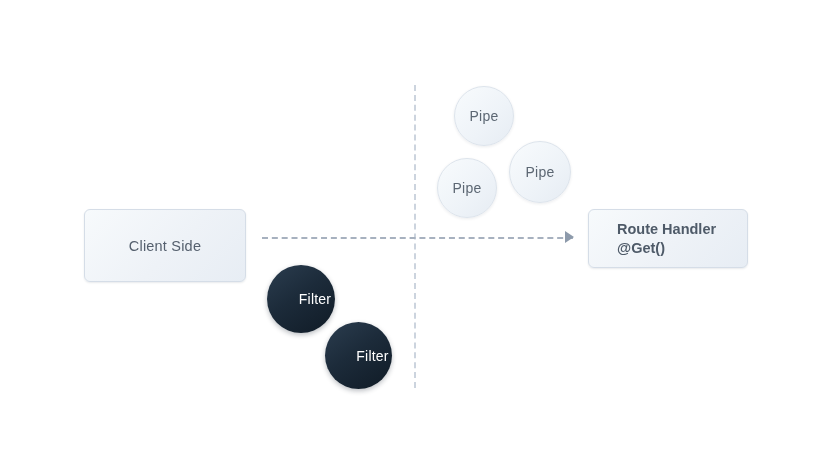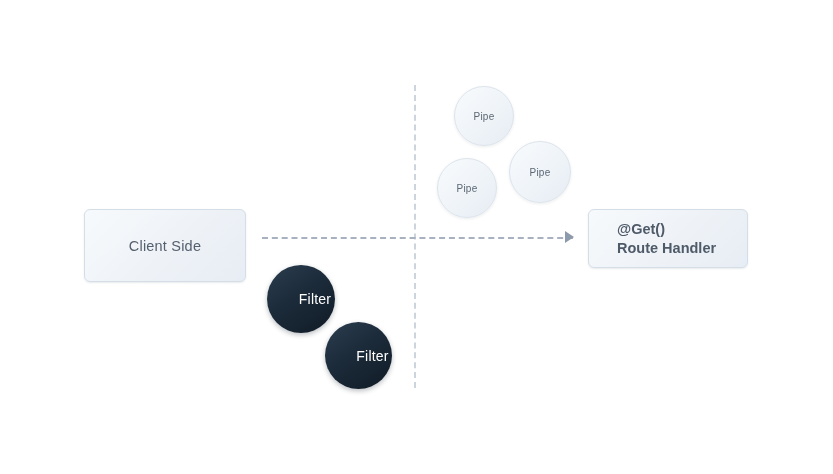--- a/index.html
+++ b/index.html
@@ -94,21 +94,21 @@
     display: flex;
     align-items: center;
     justify-content: center;
   }
   .circle-pipe {
     border: 1px solid #dde4ec;
     background: linear-gradient(135deg, #f8fbfd 0%, #eef3f8 60%, #e6ecf3 100%);
     box-shadow: 0 1px 3px rgba(30, 45, 65, 0.09);
   }
   .circle-pipe .circle-label {
-    font-size: 10px;
+    font-size: 14px;
     color: #5c6773;
   }
   .circle-filter {
     background: linear-gradient(145deg, #2b3d4f 0%, #1c2b3a 45%, #101b26 100%);
     box-shadow: 0 2px 5px rgba(15, 25, 38, 0.28);
   }
   .circle-filter .circle-label {
     font-size: 14px;
     color: #ffffff;
     padding-left: 28px;
@@ -134,22 +134,22 @@
 
   <div class="axis-h"></div>
   <div class="arrow-head"></div>
 
   <div class="node-box" id="client-side-box">
     <span class="box-label">Client Side</span>
   </div>
 
   <div class="node-box" id="route-handler-box">
     <div>
+      <div class="box-label-strong">Route Handler</div>
       <div class="box-label-strong">@Get()</div>
-      <div class="box-label-strong">Route Handler</div>
     </div>
   </div>
 
   <div class="circle circle-pipe" id="pipe-1">
     <span class="circle-label">Pipe</span>
   </div>
   <div class="circle circle-pipe" id="pipe-2">
     <span class="circle-label">Pipe</span>
   </div>
   <div class="circle circle-pipe" id="pipe-3">

